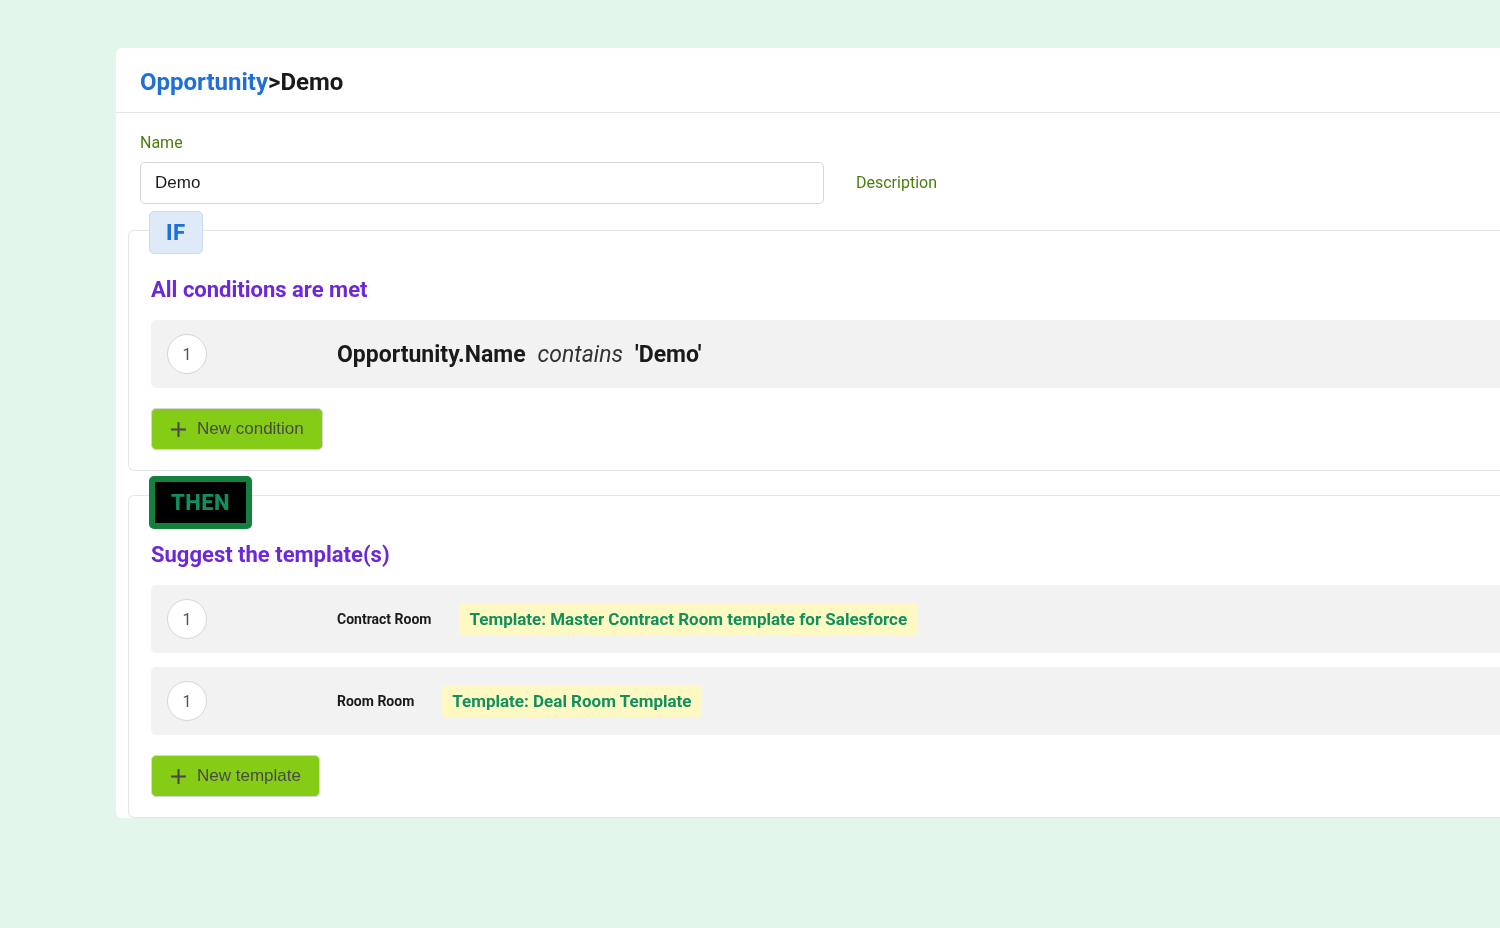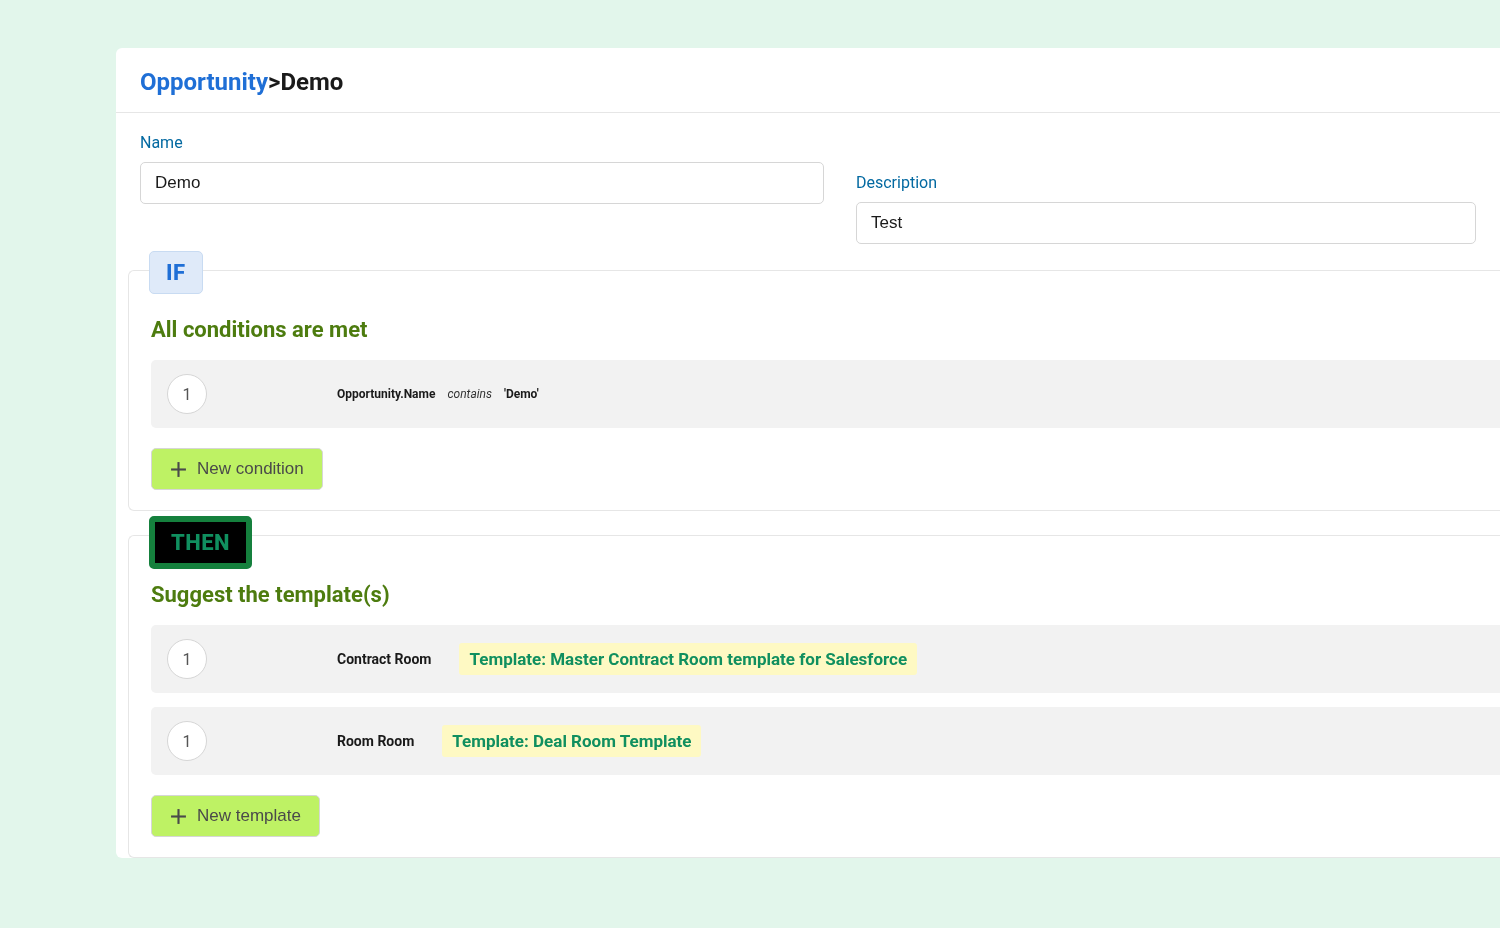--- a/index.html
+++ b/index.html
@@ -46,21 +46,21 @@
     }
     .fields {
       display: flex;
       gap: 32px;
       padding: 20px 24px 26px 24px;
     }
     .field-name { flex: 0 0 684px; }
     .field-desc { flex: 1; margin-top: 40px; }
     .label {
       font-size: 16px;
-      color: #0369a1;
+      color: #4d7c0f;
       margin-bottom: 10px;
       display: block;
     }
     .text-input {
       width: 100%;
       font-size: 17px;
       padding: 10px 14px;
       border: 1px solid #d6d6d6;
       border-radius: 5px;
       background: #fff;
@@ -92,21 +92,21 @@
     }
     .badge-then {
       color: #108f5f;
       background: #000000;
       border: 6px solid #15803d;
     }
     .section-title {
       font-size: 22px;
       font-weight: 700;
       margin-bottom: 18px;
-      color: #4d7c0f;
+      color: #6d28d9;
     }
     .row {
       background: #f2f2f2;
       border-radius: 5px 0 0 5px;
       padding: 14px 16px;
       display: flex;
       align-items: center;
       gap: 18px;
       margin-bottom: 14px;
     }
@@ -120,21 +120,21 @@
       align-items: center;
       justify-content: center;
       font-size: 16px;
       color: #555;
       flex-shrink: 0;
     }
     .row-content {
       display: flex;
       align-items: center;
       gap: 12px;
-      font-size: 12px;
+      font-size: 23px;
       padding-left: 112px;
     }
     .row-content .field-name-text { font-weight: 700; }
     .row-content .operator { font-style: italic; color: #333; }
     .row-content .value { font-weight: 700; }
     .template-row-content {
       display: flex;
       align-items: center;
       gap: 28px;
       padding-left: 112px;
@@ -147,21 +147,21 @@
       font-size: 17px;
       padding: 6px 10px;
       border-radius: 3px;
     }
     .btn {
       display: inline-flex;
       align-items: center;
       gap: 10px;
       font-size: 17px;
       color: #4a4a4a;
-      background: #bef264;
+      background: #84cc16;
       border: 1px solid #d6d6d6;
       border-radius: 5px;
       padding: 10px 18px;
       cursor: pointer;
       margin-top: 6px;
     }
     .plus-svg { width: 17px; height: 17px; stroke: #4a4a4a; stroke-width: 2; }
   </style>
 </head>
 <body>
@@ -176,21 +176,20 @@
     </div>
   </div>
 
   <div class="fields">
     <div class="field-name">
       <label class="label">Name</label>
       <input class="text-input" type="text" value="Demo" style="">
     </div>
     <div class="field-desc">
       <label class="label">Description</label>
-      <input class="text-input" type="text" value="Test" style="">
     </div>
   </div>
 
   <div class="section-wrap">
     <div class="badge badge-if">IF</div>
     <div class="section-title">All conditions are met</div>
 
     <div class="row">
       <div class="num-circle">1</div>
       <div class="row-content">

